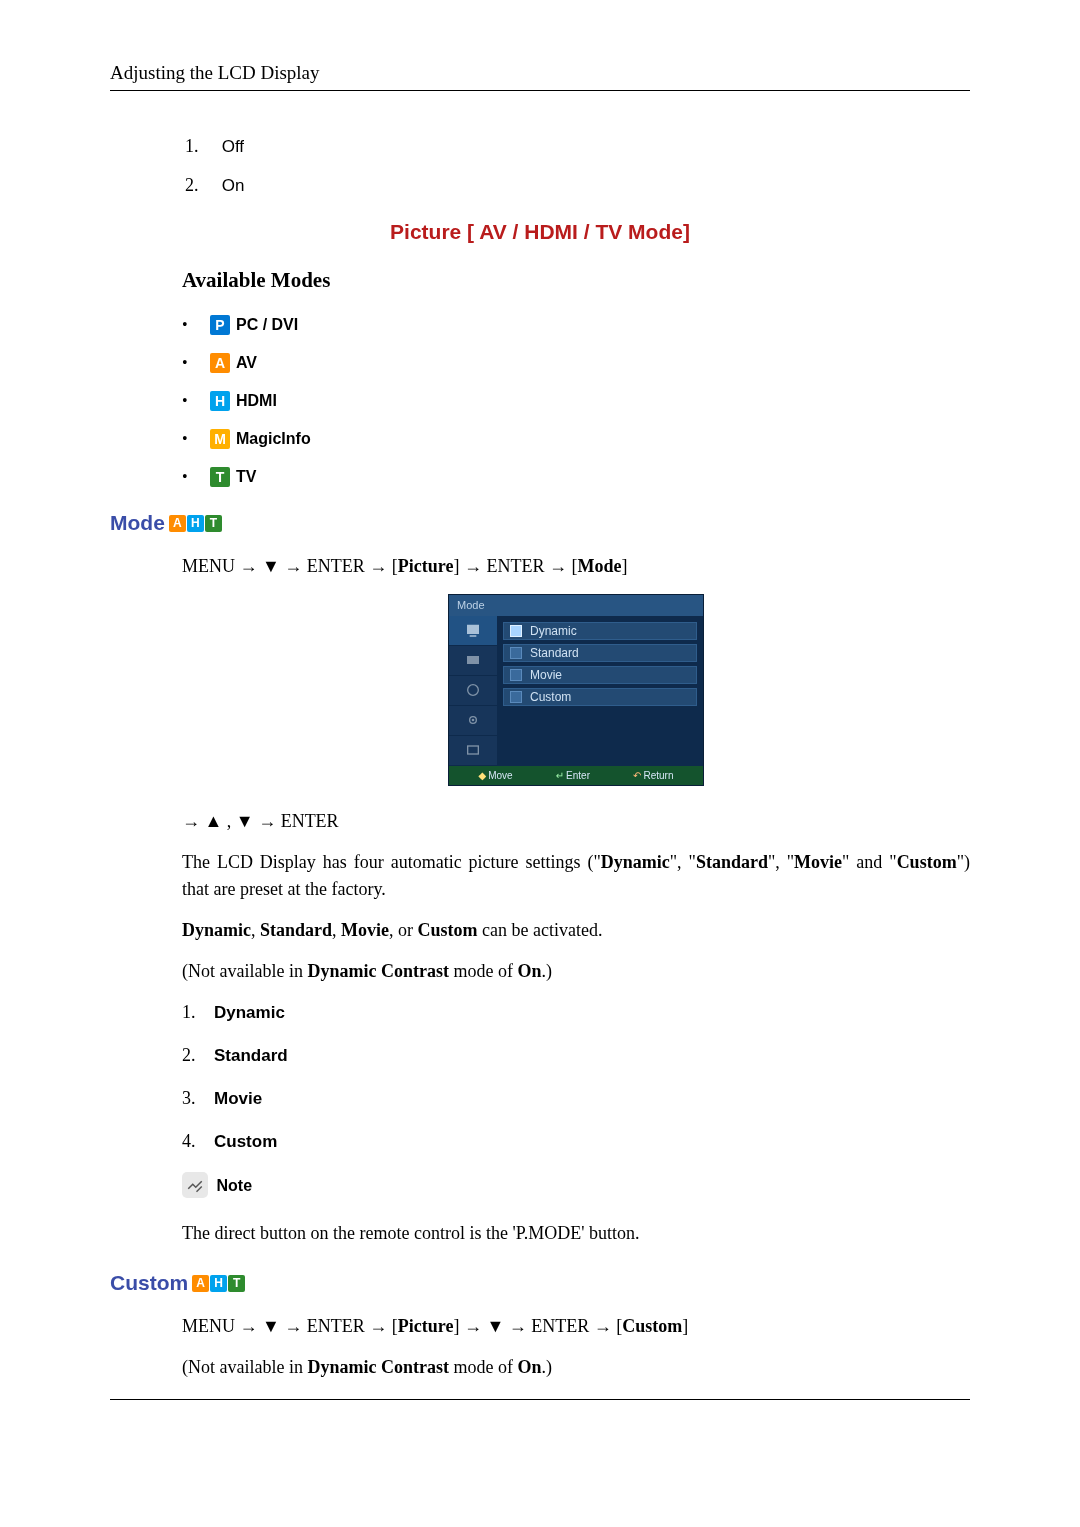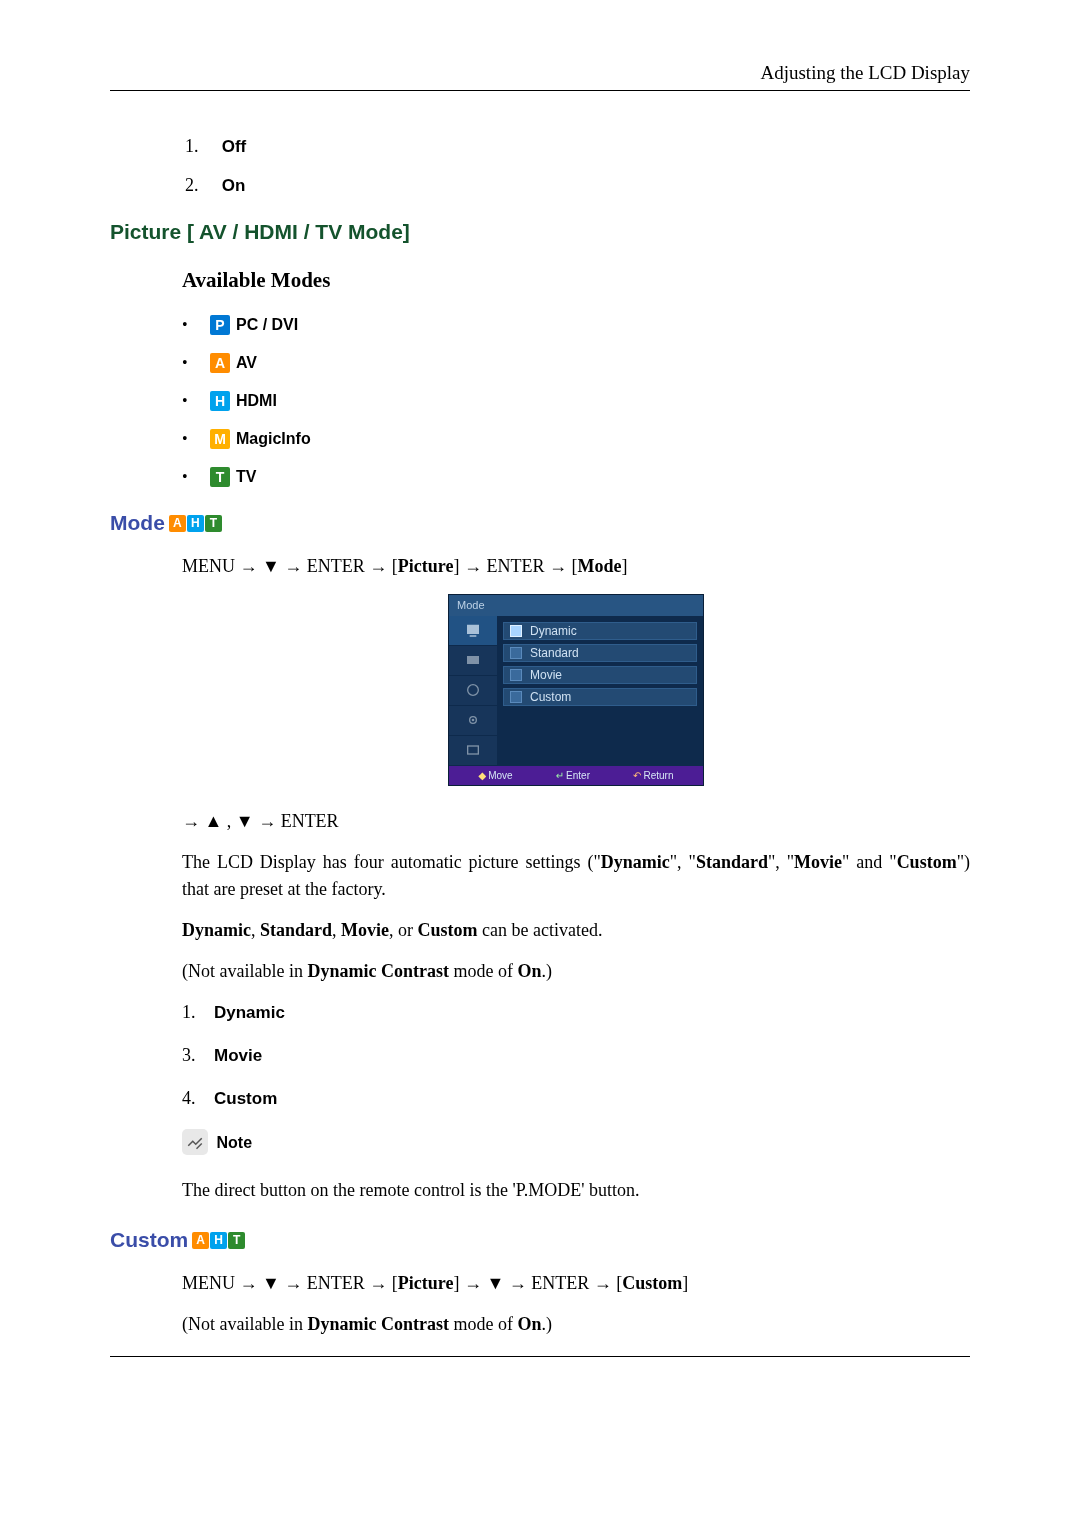--- a/index.html
+++ b/index.html
@@ -5,21 +5,21 @@
     * { margin: 0; padding: 0; box-sizing: border-box; }
     body {
       font-family: Georgia, 'Times New Roman', serif;
       background: #fff;
       color: #000;
       width: 1080px;
       margin: 0 auto;
       padding: 0 110px;
     }
     .header-title {
-      text-align: right;
+      text-align: left;
       font-size: 19px;
       padding-top: 62px;
       padding-bottom: 4px;
     }
     .header-rule, .footer-rule {
       border: none;
       border-top: 1px solid #000;
       margin-top: 2px;
     }
     .footer-rule { margin-top: 18px; }
@@ -33,28 +33,29 @@
       font-size: 17px;
       margin-bottom: 18px;
     }
     ol.offon li .num {
       font-family: Georgia, 'Times New Roman', serif;
       font-size: 18px;
       display: inline-block;
       width: 32px;
       font-weight: normal;
     }
-    ol.offon li .lbl { font-weight: bold; }
+    ol.offon li .lbl { font-weight: normal; }
     h2.section {
       font-family: Arial, sans-serif;
       font-size: 21px;
       font-weight: bold;
-      color: #14532d;
+      color: #b91c1c;
       margin-top: 24px;
       margin-bottom: 24px;
+      text-align: center;
     }
     h3.subhead {
       font-family: Georgia, 'Times New Roman', serif;
       font-size: 21px;
       font-weight: bold;
       margin-left: 72px;
       margin-top: 18px;
       margin-bottom: 22px;
     }
     ul.modeslist {
@@ -200,21 +201,21 @@
     .osd-item .marker {
       width: 12px;
       height: 12px;
       background: #3a6a9c;
       border: 1px solid #5a8abc;
       margin-right: 8px;
     }
     .osd-item.selected .marker { background: #a8d4ff; border-color: #dff0ff; }
     .osd-item .txt { color: #cfe1f2; }
     .osd-footer {
-      background: #4c1d95;
+      background: #14532d;
       padding: 2px 8px;
       font-size: 10px;
       display: flex;
       justify-content: space-around;
       color: #d6e6f5;
     }
     .osd-footer span .dot { color: #ffe07a; margin-right: 2px; }
     .osd-footer span .dot2 { color: #9cf0a8; margin-right: 2px; }
     .osd-footer span .dot3 { color: #ffb97a; margin-right: 2px; }
   </style>
@@ -349,20 +350,21 @@
     <p>
       <b>Dynamic</b><span>, </span><b>Standard</b><span>, </span><b>Movie</b><span>, or </span><b>Custom</b><span> can be activated.</span>
     </p>
 
     <p>
       <span>(Not available in </span><b>Dynamic Contrast</b><span> mode of </span><b>On</b><span>.)</span>
     </p>
 
     <ol class="numlist">
       <li><span class="num">1.</span><span class="val">Dynamic</span></li>
+      <li><span class="num">2.</span><span class="val">Standard</span></li>
       <li><span class="num">3.</span><span class="val">Movie</span></li>
       <li><span class="num">4.</span><span class="val">Custom</span></li>
     </ol>
 
     <div class="noteheader">
       <span class="noteicon">
         <svg viewBox="0 0 24 24" fill="none" stroke="#555" stroke-width="2">
             <path d="M3 17l6-6 4 4 8-8"></path>
             <path d="M14 21l7-7"></path>
           </svg>

